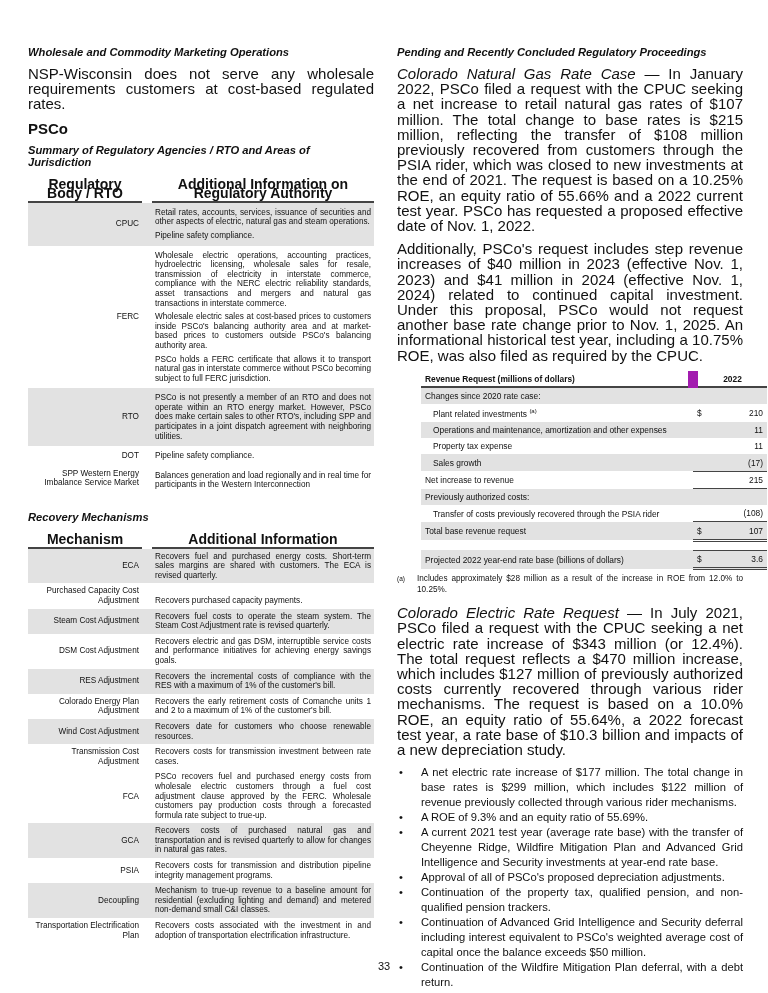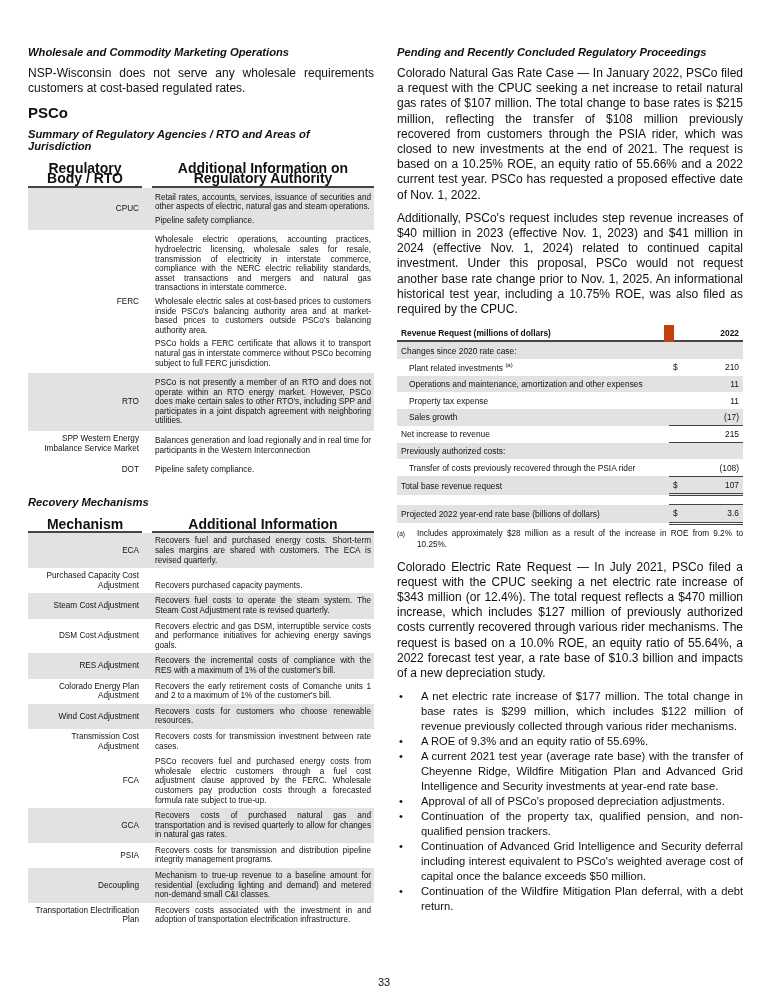--- a/index.html
+++ b/index.html
@@ -2,49 +2,49 @@
 <html><head>
 <meta charset="utf-8">
 <style>
   html, body { margin: 0; padding: 0; background: #ffffff; }
   body { width: 768px; height: 993px; position: relative; font-family: "Liberation Sans", sans-serif; color: #111; overflow: hidden; }
   .col { position: absolute; top: 46px; }
   .col-left { left: 28px; width: 346px; }
   .col-right { left: 397px; width: 346px; }
   .h-ital { font-weight: bold; font-style: italic; font-size: 11.2px; margin: 0 0 8px 0; }
   .h-bold { font-weight: bold; font-size: 15px; margin: 0 0 7px 0; }
-  p.body { font-size: 12px; line-height: 15.2px; text-align: justify; margin: 0 0 8px 0; }
-  .it { }
+  p.body { font-size: 15px; line-height: 15.2px; text-align: justify; margin: 0 0 8px 0; }
+  .it { font-style: italic; }
   table { border-collapse: collapse; width: 100%; }
   .reg-table { font-size: 8.2px; line-height: 9.6px; margin-top: 10px; }
   .reg-table th { font-weight: bold; font-size: 14px; padding: 2px 3px 2px 3px; border-bottom: 2px solid #444; text-align: center; }
   .reg-table th.gapped { border-left: 10px solid #fff; }
   .reg-table td { vertical-align: middle; padding: 3px 3px; }
   .reg-table td.body-col { text-align: justify; border-left: 10px solid transparent; }
   .reg-table td.name-col { text-align: right; width: 108px; margin-top: 32px; }
   .shade { background: #e2e2e2; }
   .reg-table .sub { display: block; padding: 2px 0; }
-  .rev-table { font-size: 8.4px; margin-top: 4px; }
+  .rev-table { font-size: 8.4px; margin-top: 4px; margin-left: 24px; }
   .rev-table td { padding: 3.2px 4px; height: 9.6px; }
   .rev-table .hdr td { font-weight: bold; border-bottom: 2px solid #444; padding-bottom: 2px; }
   .rev-table .ind { padding-left: 12px; }
   .rev-table .bold td { font-weight: normal; }
   .rev-table .cur { width: 20px; text-align: left; }
   .rev-table .amt { width: 38px; text-align: right; }
   .rev-table .ul-top { border-top: 1px solid #444; }
   .rev-table .dbl { border-bottom: 3px double #444; }
   sup { font-size: 6px; }
   .footnote { font-size: 8.2px; line-height: 11px; display: flex; margin: 3px 0 10px 0; }
   .footnote .mark { width: 20px; font-size: 6.5px; }
   .footnote .txt { flex: 1; text-align: justify; }
   ul.bullets { list-style: none; padding: 0; margin: 0; font-size: 11.2px; line-height: 15px; }
   ul.bullets li { display: flex; margin-bottom: 0; }
   ul.bullets .dot { width: 22px; flex: none; padding-left: 2px; }
   ul.bullets .txt { flex: 1; text-align: justify; }
-  .page-num { position: absolute; top: 960px; left: 0; width: 768px; text-align: center; font-size: 11px; margin-top: 16px; }
+  .page-num { position: absolute; top: 960px; left: 0; width: 768px; text-align: center; font-size: 11px; }
 </style>
 </head>
 <body>
 
 <div class="col col-left">
   <div class="h-ital">Wholesale and Commodity Marketing Operations</div>
   <p class="body">NSP-Wisconsin does not serve any wholesale requirements customers at cost-based regulated rates.</p>
   <div class="h-bold">PSCo</div>
   <div class="h-ital">Summary of Regulatory Agencies / RTO and Areas of Jurisdiction</div>
 
@@ -71,31 +71,31 @@
           <span class="sub">PSCo holds a FERC certificate that allows it to transport natural gas in interstate commerce without PSCo becoming subject to full FERC jurisdiction.</span>
         </td>
       </tr>
       <tr class="shade">
         <td class="name-col">RTO</td>
         <td class="body-col">
           <span class="sub">PSCo is not presently a member of an RTO and does not operate within an RTO energy market. However, PSCo does make certain sales to other RTO's, including SPP and participates in a joint dispatch agreement with neighboring utilities.</span>
         </td>
       </tr>
       <tr>
+        <td class="name-col">DOT</td>
+        <td class="body-col">
+          <span class="sub">Pipeline safety compliance.</span>
+        </td>
+      </tr>
+      <tr>
         <td class="name-col" style="vertical-align:top">SPP Western Energy Imbalance Service Market</td>
         <td class="body-col" style="vertical-align:top">
           <span class="sub">Balances generation and load regionally and in real time for participants in the Western Interconnection</span>
         </td>
       </tr>
-      <tr>
-        <td class="name-col">DOT</td>
-        <td class="body-col">
-          <span class="sub">Pipeline safety compliance.</span>
-        </td>
-      </tr>
     </tbody>
   </table>
 
   <div class="h-ital" style="margin-top:16px;font-style:italic;">Recovery Mechanisms</div>
 
   <table class="reg-table" id="mech-table">
     <thead>
       <tr>
         <th>Mechanism</th>
         <th class="gapped">Additional Information</th>
@@ -121,21 +121,21 @@
         <tr class="shade">
           <td class="name-col">RES Adjustment</td>
           <td class="body-col">Recovers the incremental costs of compliance with the RES with a maximum of 1% of the customer's bill.</td>
         </tr>
         <tr>
           <td class="name-col">Colorado Energy Plan Adjustment</td>
           <td class="body-col">Recovers the early retirement costs of Comanche units 1 and 2 to a maximum of 1% of the customer's bill.</td>
         </tr>
         <tr class="shade">
           <td class="name-col">Wind Cost Adjustment</td>
-          <td class="body-col" style="vertical-align: bottom;">Recovers costs for customers who choose renewable resources.</td>
+          <td class="body-col" style="vertical-align: bottom;">Recovers date for customers who choose renewable resources.</td>
         </tr>
         <tr>
           <td class="name-col">Transmission Cost Adjustment</td>
           <td class="body-col" style="vertical-align: bottom;">Recovers costs for transmission investment between rate cases.</td>
         </tr>
         <tr>
           <td class="name-col">FCA</td>
           <td class="body-col">PSCo recovers fuel and purchased energy costs from wholesale electric customers through a fuel cost adjustment clause approved by the FERC. Wholesale customers pay production costs through a forecasted formula rate subject to true-up.</td>
         </tr>
         <tr class="shade">
@@ -160,21 +160,21 @@
 
 <div class="col col-right">
   <div class="h-ital" style="">Pending and Recently Concluded Regulatory Proceedings</div>
   <p class="body"><span class="it">Colorado Natural Gas Rate Case</span><span> — In January 2022, PSCo filed a request with the CPUC seeking a net increase to retail natural gas rates of $107 million. The total change to base rates is $215 million, reflecting the transfer of $108 million previously recovered from customers through the PSIA rider, which was closed to new investments at the end of 2021. The request is based on a 10.25% ROE, an equity ratio of 55.66% and a 2022 current test year. PSCo has requested a proposed effective date of Nov. 1, 2022.</span></p>
   <p class="body">Additionally, PSCo's request includes step revenue increases of $40 million in 2023 (effective Nov. 1, 2023) and $41 million in 2024 (effective Nov. 1, 2024) related to continued capital investment. Under this proposal, PSCo would not request another base rate change prior to Nov. 1, 2025. An informational historical test year, including a 10.75% ROE, was also filed as required by the CPUC.</p>
 
   <table class="rev-table">
     <tbody>
         <tr class="hdr">
       <td>Revenue Request (millions of dollars)</td>
-      <td colspan="2" style="text-align:right; border-left:10px solid #c2410c;">2022</td>
+      <td colspan="2" style="text-align:center; border-left:10px solid #a21caf;">2022</td>
     </tr>
     <tr class="shade">
       <td>Changes since 2020 rate case:</td>
           <td class="cur"></td>
           <td class="amt"></td>
     </tr>
     <tr>
       <td class="ind"><span>Plant related investments</span> <sup>(a)</sup></td>
       <td class="cur">$</td>
       <td class="amt">210</td>
@@ -220,21 +220,21 @@
     <tr class="shade bold">
       <td>Projected 2022 year-end rate base (billions of dollars)</td>
       <td class="cur ul-top dbl">$</td>
       <td class="amt ul-top dbl">3.6</td>
     </tr>
   </tbody>
     </table>
 
   <div class="footnote">
     <span class="mark">(a)</span>
-    <span class="txt">Includes approximately $28 million as a result of the increase in ROE from 9.2% to 10.25%.</span>
+    <span class="txt">Includes approximately $28 million as a result of the increase in ROE from 12.0% to 10.25%.</span>
   </div>
 
   <p class="body"><span class="it">Colorado Electric Rate Request</span><span> — In July 2021, PSCo filed a request with the CPUC seeking a net electric rate increase of $343 million (or 12.4%). The total request reflects a $470 million increase, which includes $127 million of previously authorized costs currently recovered through various rider mechanisms. The request is based on a 10.0% ROE, an equity ratio of 55.64%, a 2022 forecast test year, a rate base of $10.3 billion and impacts of a new depreciation study.</span></p>
 
   <ul class="bullets" id="bullets">
       <li>
         <span class="dot">•</span>
         <span class="txt">A net electric rate increase of $177 million. The total change in base rates is $299 million, which includes $122 million of revenue previously collected through various rider mechanisms.</span>
       </li>
       <li>

